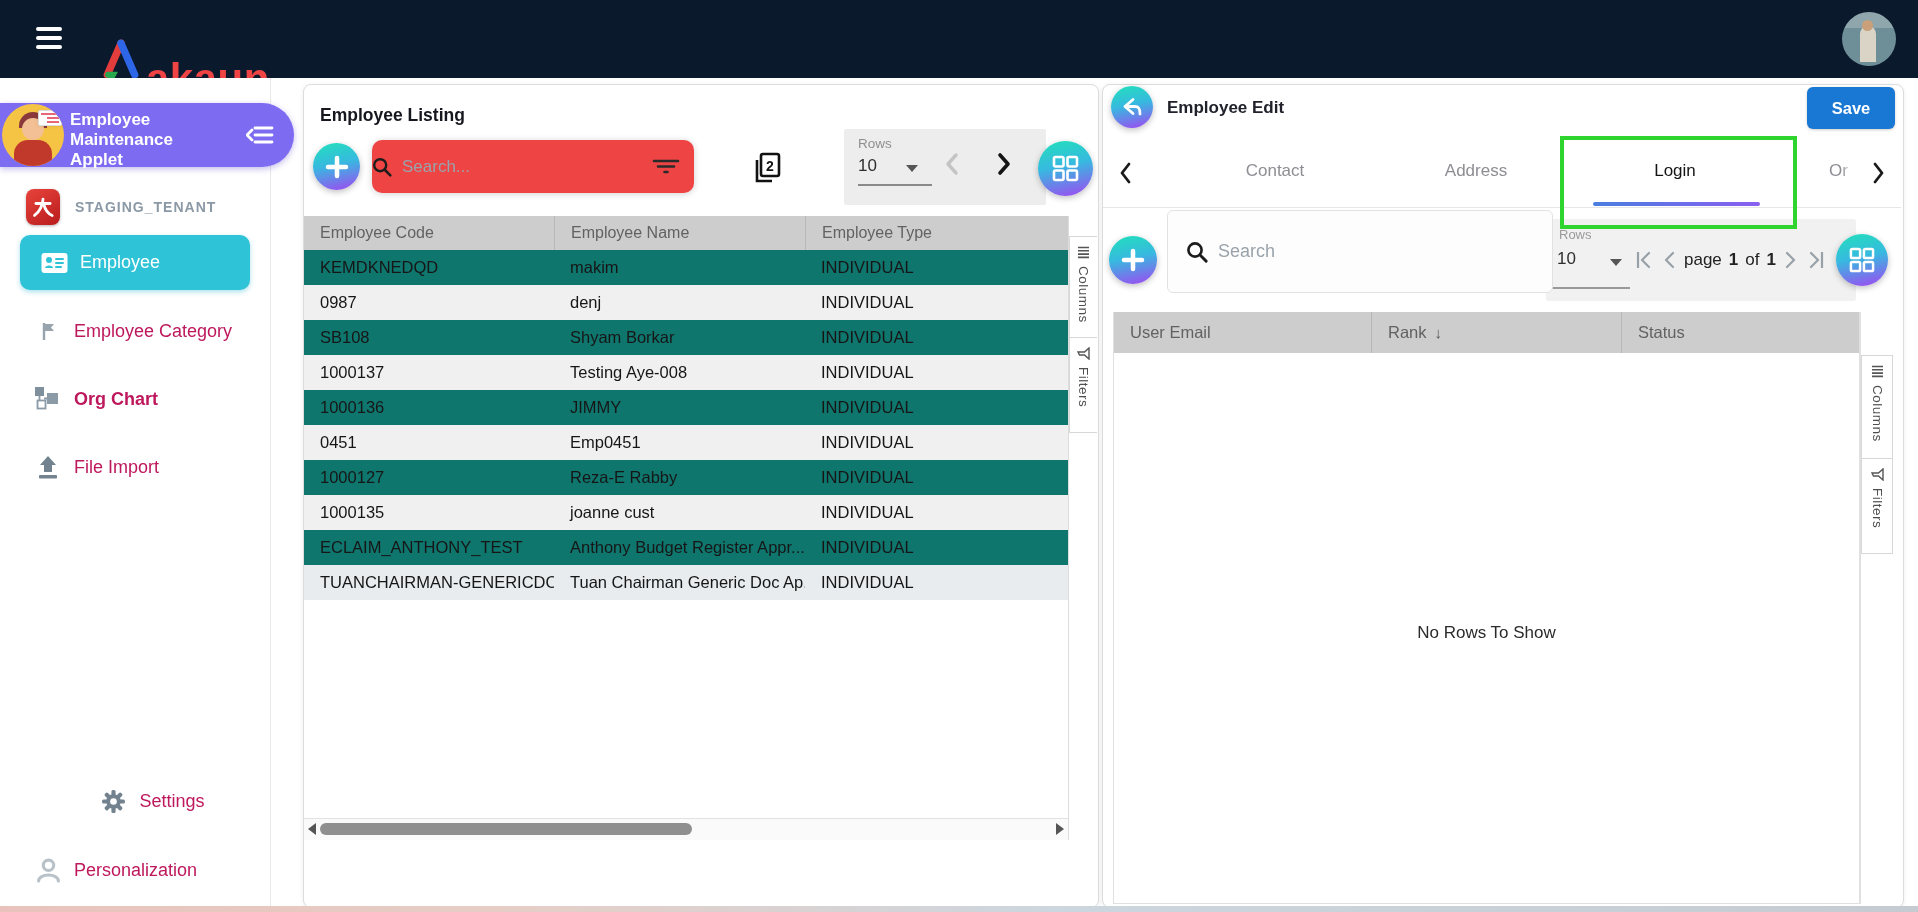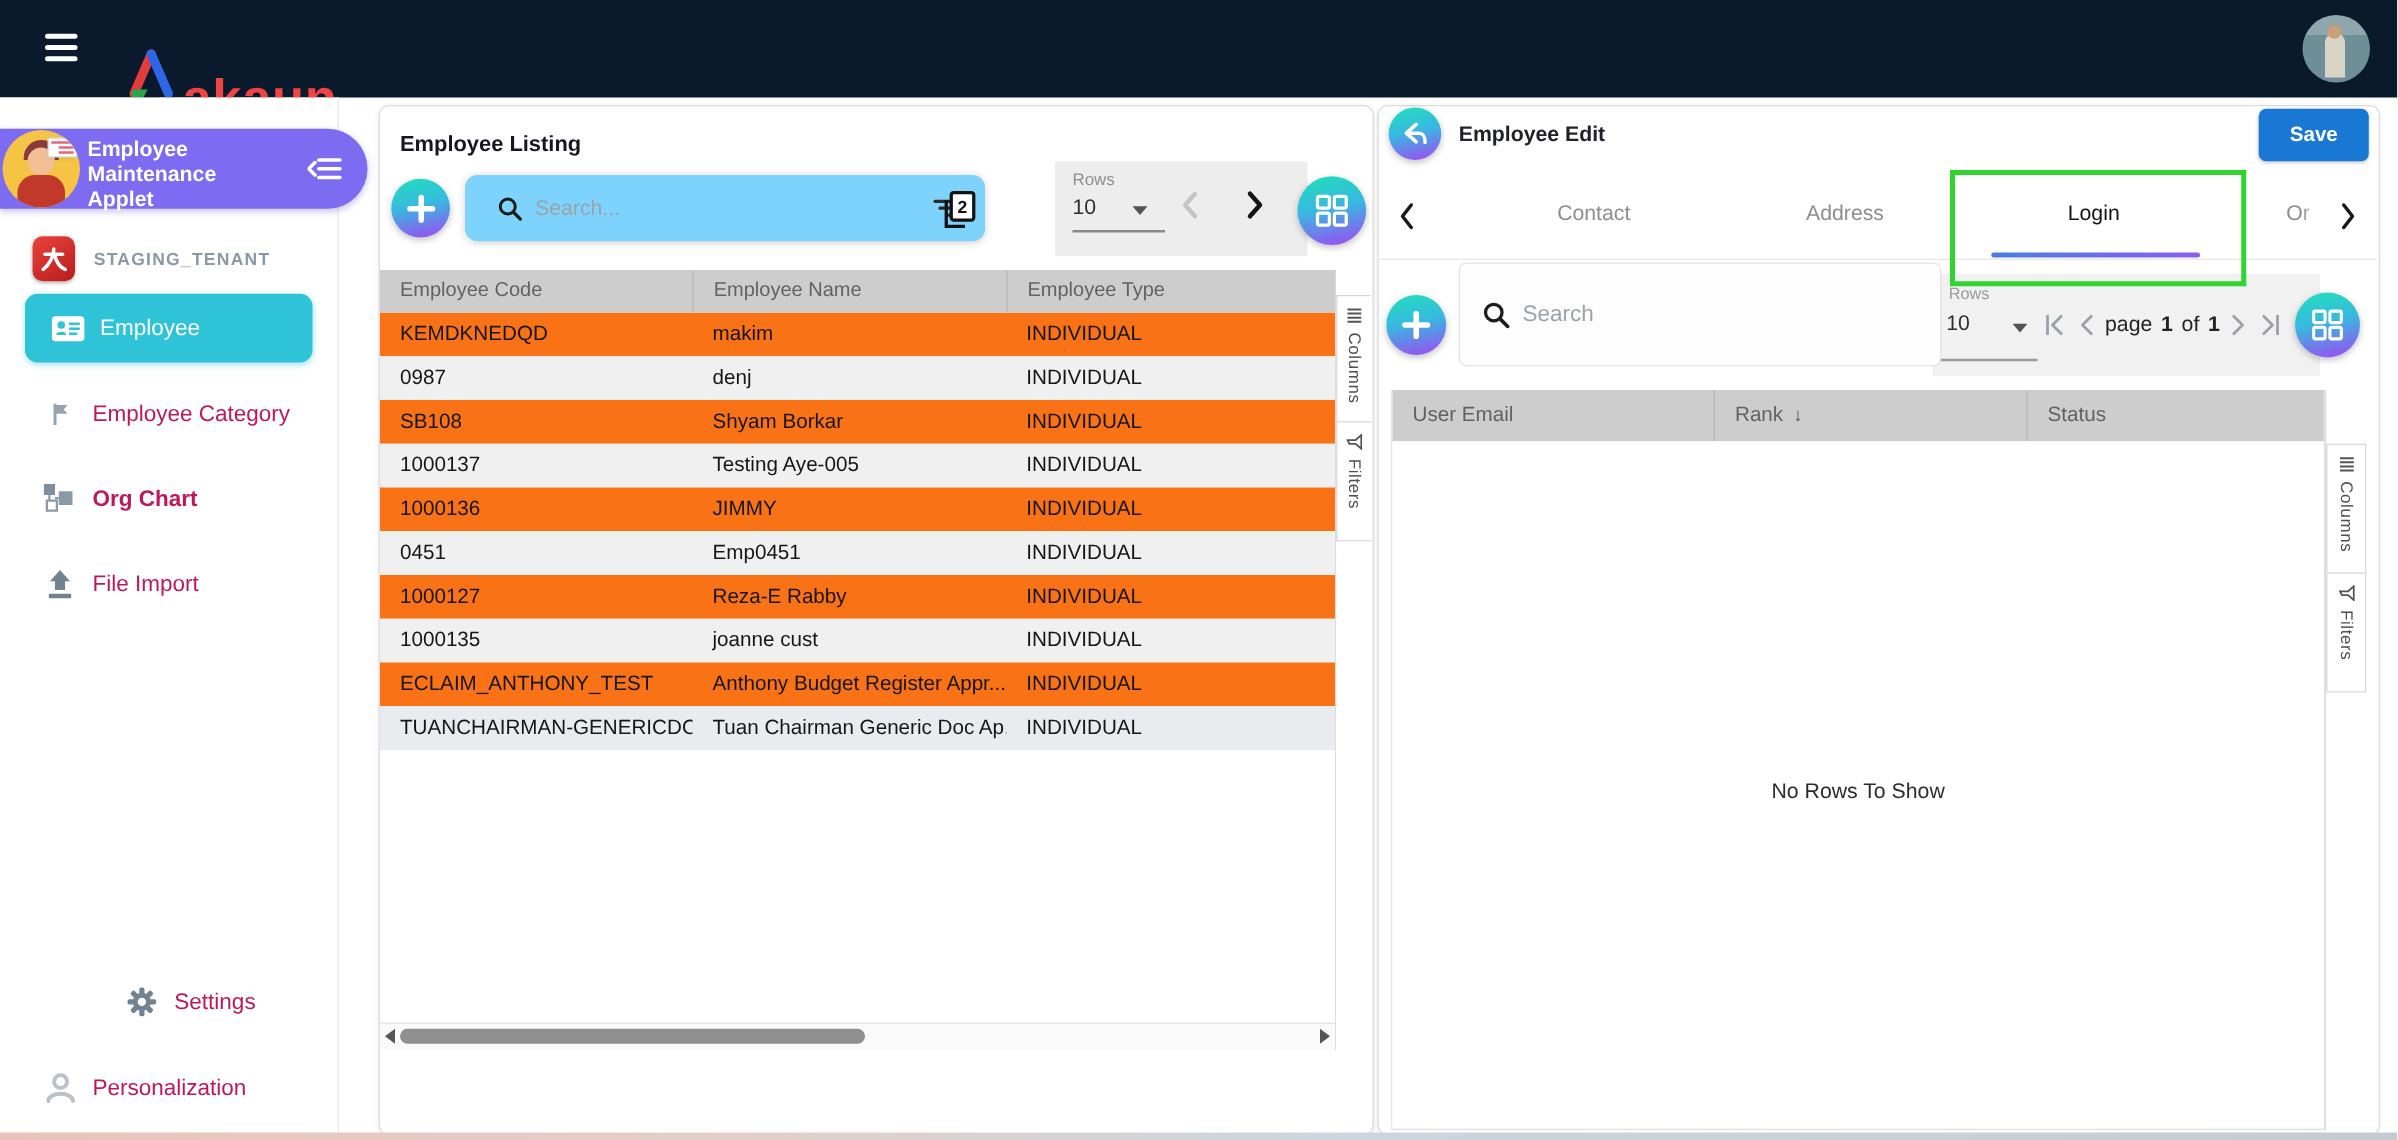--- a/index.html
+++ b/index.html
@@ -53,22 +53,22 @@
   .card{position:absolute;top:84px;background:#fff;border:1px solid #dcdcdc;border-radius:8px;
         box-shadow:0 1px 5px rgba(0,0,0,.07);}
   .listing-card{left:303px;width:794px;height:822px;}
   .edit-card{left:1102px;width:800px;height:822px;}
 
   
   .listing-title{position:absolute;left:16px;top:20px;font-size:17.5px;font-weight:700;color:#16161f;}
   .gradbtn{background:linear-gradient(168deg,#25d9c1 8%,#37b9e0 45%,#9257f0 92%);border-radius:50%;
       display:flex;align-items:center;justify-content:center;cursor:pointer;box-shadow:0 2px 6px rgba(0,0,0,.25);}
   .add1{position:absolute;left:9px;top:58px;width:47px;height:47px;}
-  .search-wrap{position:absolute;left:68px;top:55px;width:416px;height:53px;background:#7dd3fc;border-radius:10px;
-      box-shadow:0 1px 7px rgba(0,0,0,.18);display:flex;align-items:center;padding-left:26px;box-sizing:border-box;}
+  .search-wrap{position:absolute;left:68px;top:55px;width:322px;height:53px;background:#ef4444;border-radius:10px;
+      box-shadow:0 1px 7px rgba(0,0,0,.18);display:flex;align-items:center;padding-left:0;box-sizing:border-box;}
   .search-input{border:none;outline:none;font-size:17px;color:#333;margin-left:8px;width:250px;background:transparent;
       font-family:"Liberation Sans",sans-serif;}
   .search-input::placeholder{color:#9aa3ab;}
   .filter-ic{position:absolute;right:14px;top:19px;}
   .doc2{position:absolute;left:447px;top:66px;cursor:pointer;}
   .rows-panel{position:absolute;left:540px;top:44px;width:202px;height:76px;background:#ededed;border-radius:2px;}
   .rows-label{position:absolute;left:14px;top:7px;font-size:13.5px;color:#8f8f8f;}
   .rows-val{position:absolute;left:14px;top:27px;font-size:17px;color:#2e2e2e;cursor:pointer;}
   .caret{position:absolute;width:0;height:0;border-left:6px solid transparent;border-right:6px solid transparent;
       border-top:7px solid #555;cursor:pointer;}
@@ -79,21 +79,21 @@
   .pg-next1{left:146px;}
   .grid1{position:absolute;left:734px;top:56px;width:55px;height:55px;}
 
   .table-area{position:absolute;left:0;top:131px;width:765px;height:624px;border-right:1px solid #dcdcdc;box-sizing:border-box;}
   .thead{display:flex;height:34px;background:#cdcdcd;align-items:center;}
   .tcell{box-sizing:border-box;padding-left:16px;overflow:hidden;white-space:nowrap;}
   .thead .tcell{color:#626262;font-size:16px;height:100%;display:flex;align-items:center;}
   .thead .tcell + .tcell{border-left:1px solid #b7b7b7;}
   .c0{width:250px;}.c1{width:251px;}.c2{width:262px;flex:1;}
   .rows-wrap{height:568px;overflow:hidden;}
-  .trow{display:flex;height:35px;align-items:center;font-size:16.5px;color:#161616;background:#f97316;cursor:pointer;}
+  .trow{display:flex;height:35px;align-items:center;font-size:16.5px;color:#161616;background:#0f766e;cursor:pointer;}
   .trow.alt{background:#f0f0f0;}
   .trow.last{background:#e8ecef;}
   .hscroll{position:absolute;left:0;bottom:0;width:764px;height:21px;background:#fafafa;border-top:1px solid #e2e2e2;}
   .hthumb{position:absolute;left:16px;top:4px;width:372px;height:12px;border-radius:6px;background:#8f8f8f;cursor:grab;}
   .harr{position:absolute;top:4px;width:0;height:0;border-top:6px solid transparent;border-bottom:6px solid transparent;cursor:pointer;}
   .harr-l{left:4px;border-right:8px solid #555;}
   .harr-r{right:4px;border-left:8px solid #555;}
 
   .side-strip{position:absolute;left:765px;top:131px;width:28px;height:624px;background:#fff;}
   .side-tab{position:absolute;left:0;width:28px;border:1px solid #d8d8d8;border-right:none;box-sizing:border-box;background:#fff;
@@ -360,21 +360,21 @@
             <div class="tcell c1">denj</div>
             <div class="tcell c2">INDIVIDUAL</div>
           </div>
           <div class="trow">
             <div class="tcell c0">SB108</div>
             <div class="tcell c1">Shyam Borkar</div>
             <div class="tcell c2">INDIVIDUAL</div>
           </div>
           <div class="trow alt">
             <div class="tcell c0">1000137</div>
-            <div class="tcell c1">Testing Aye-005</div>
+            <div class="tcell c1">Testing Aye-008</div>
             <div class="tcell c2">INDIVIDUAL</div>
           </div>
           <div class="trow">
             <div class="tcell c0">1000136</div>
             <div class="tcell c1">JIMMY</div>
             <div class="tcell c2">INDIVIDUAL</div>
           </div>
           <div class="trow alt">
             <div class="tcell c0">0451</div>
             <div class="tcell c1">Emp0451</div>

